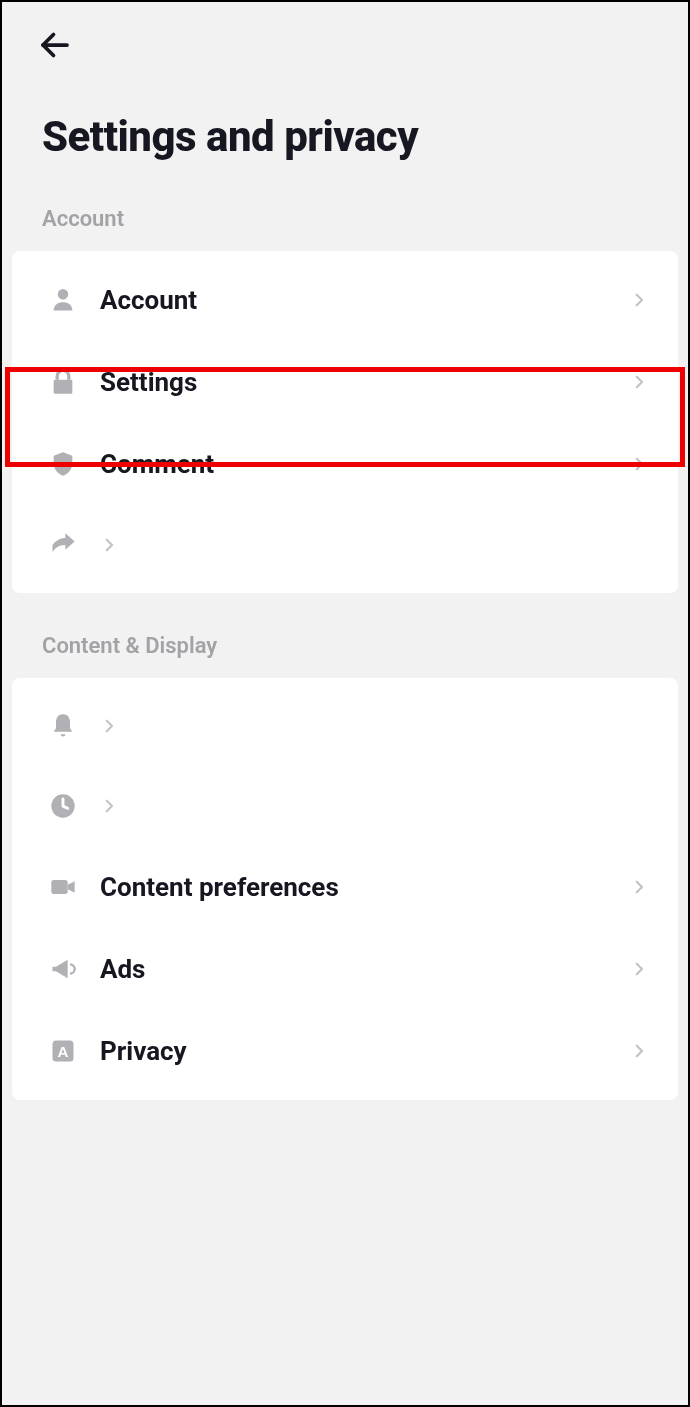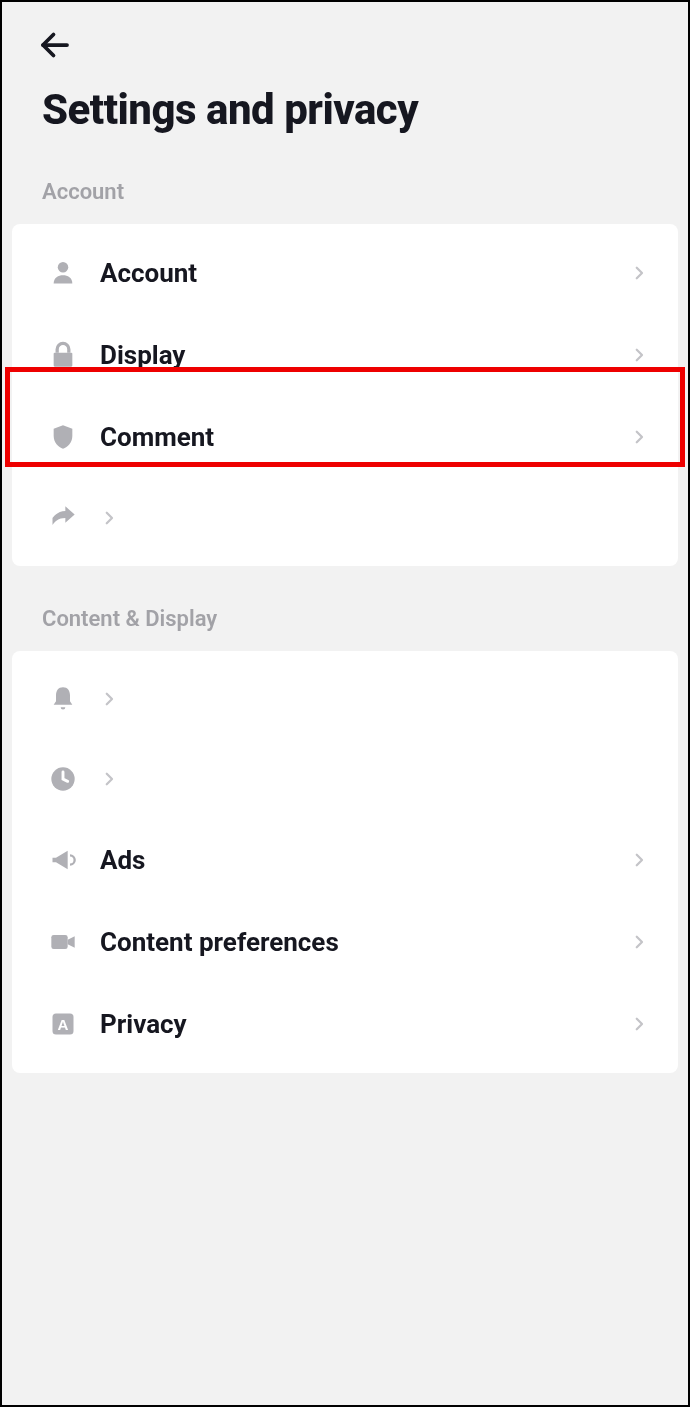--- a/index.html
+++ b/index.html
@@ -20,21 +20,21 @@
     }
     .back-button {
       display: inline-block;
       cursor: pointer;
       padding: 5px;
     }
     .page-title {
       font-size: 42px;
       font-weight: 800;
       color: #161720;
-      margin: 13px 30px 45px 40px;
+      margin: 40px 30px 45px 40px;
       letter-spacing: -0.5px;
     }
     .section-header {
       font-size: 22px;
       font-weight: 600;
       color: #a2a2a7;
       padding: 0 40px 20px 40px;
     }
     .section-card {
       background: #fff;
@@ -116,21 +116,21 @@
     </span>
   </div>
 
   <div class="list-item">
     <span class="icon">
       <svg width="28" height="28" viewBox="0 0 24 24" fill="#b0b0b5">
         <rect x="4" y="10" width="16" height="12" rx="1"></rect>
         <path d="M7 10 V7 a5 5 0 0 1 10 0 V10" fill="none" stroke="#b0b0b5" stroke-width="2.8"></path>
       </svg>
     </span>
-    <span class="label">Display</span>
+    <span class="label">Settings</span>
     <span class="chevron">
       <svg width="18" height="18" viewBox="0 0 24 24" fill="none" stroke="#c4c4c8" stroke-width="3" stroke-linecap="round" stroke-linejoin="round">
           <polyline points="9 5 16 12 9 19"></polyline>
         </svg>
     </span>
   </div>
 
   <div class="list-item">
     <span class="icon">
       <svg width="28" height="28" viewBox="0 0 24 24" fill="#b0b0b5">
@@ -189,50 +189,50 @@
     <span class="chevron">
       <svg width="18" height="18" viewBox="0 0 24 24" fill="none" stroke="#c4c4c8" stroke-width="3" stroke-linecap="round" stroke-linejoin="round">
           <polyline points="9 5 16 12 9 19"></polyline>
         </svg>
     </span>
   </div>
 
   <div class="list-item">
     <span class="icon">
       <svg width="28" height="28" viewBox="0 0 24 24" fill="#b0b0b5">
+        <rect x="2" y="6" width="14" height="12" rx="2"></rect>
+        <polygon points="16 10 22 7 22 17 16 14"></polygon>
+      </svg>
+    </span>
+    <span class="label">Content preferences</span>
+    <span class="chevron">
+      <svg width="18" height="18" viewBox="0 0 24 24" fill="none" stroke="#c4c4c8" stroke-width="3" stroke-linecap="round" stroke-linejoin="round">
+          <polyline points="9 5 16 12 9 19"></polyline>
+        </svg>
+    </span>
+  </div>
+
+  <div class="list-item">
+    <span class="icon">
+      <svg width="28" height="28" viewBox="0 0 24 24" fill="#b0b0b5">
         <path d="M3 10 V14 L6 14 L16 20 V4 L6 10 Z"></path>
         <path d="M18 8 a4 4 0 0 1 0 8" fill="none" stroke="#b0b0b5" stroke-width="2"></path>
       </svg>
     </span>
     <span class="label">Ads</span>
     <span class="chevron">
       <svg width="18" height="18" viewBox="0 0 24 24" fill="none" stroke="#c4c4c8" stroke-width="3" stroke-linecap="round" stroke-linejoin="round">
           <polyline points="9 5 16 12 9 19"></polyline>
         </svg>
     </span>
   </div>
 
   <div class="list-item">
     <span class="icon">
       <svg width="28" height="28" viewBox="0 0 24 24" fill="#b0b0b5">
-        <rect x="2" y="6" width="14" height="12" rx="2"></rect>
-        <polygon points="16 10 22 7 22 17 16 14"></polygon>
-      </svg>
-    </span>
-    <span class="label">Content preferences</span>
-    <span class="chevron">
-      <svg width="18" height="18" viewBox="0 0 24 24" fill="none" stroke="#c4c4c8" stroke-width="3" stroke-linecap="round" stroke-linejoin="round">
-          <polyline points="9 5 16 12 9 19"></polyline>
-        </svg>
-    </span>
-  </div>
-
-  <div class="list-item">
-    <span class="icon">
-      <svg width="28" height="28" viewBox="0 0 24 24" fill="#b0b0b5">
         <rect x="3" y="3" width="18" height="18" rx="3"></rect>
         <text x="12" y="17" font-size="13" font-weight="bold" fill="#fff" text-anchor="middle" font-family="Arial">A</text>
       </svg>
     </span>
     <span class="label">Privacy</span>
     <span class="chevron">
       <svg width="18" height="18" viewBox="0 0 24 24" fill="none" stroke="#c4c4c8" stroke-width="3" stroke-linecap="round" stroke-linejoin="round">
           <polyline points="9 5 16 12 9 19"></polyline>
         </svg>
     </span>

